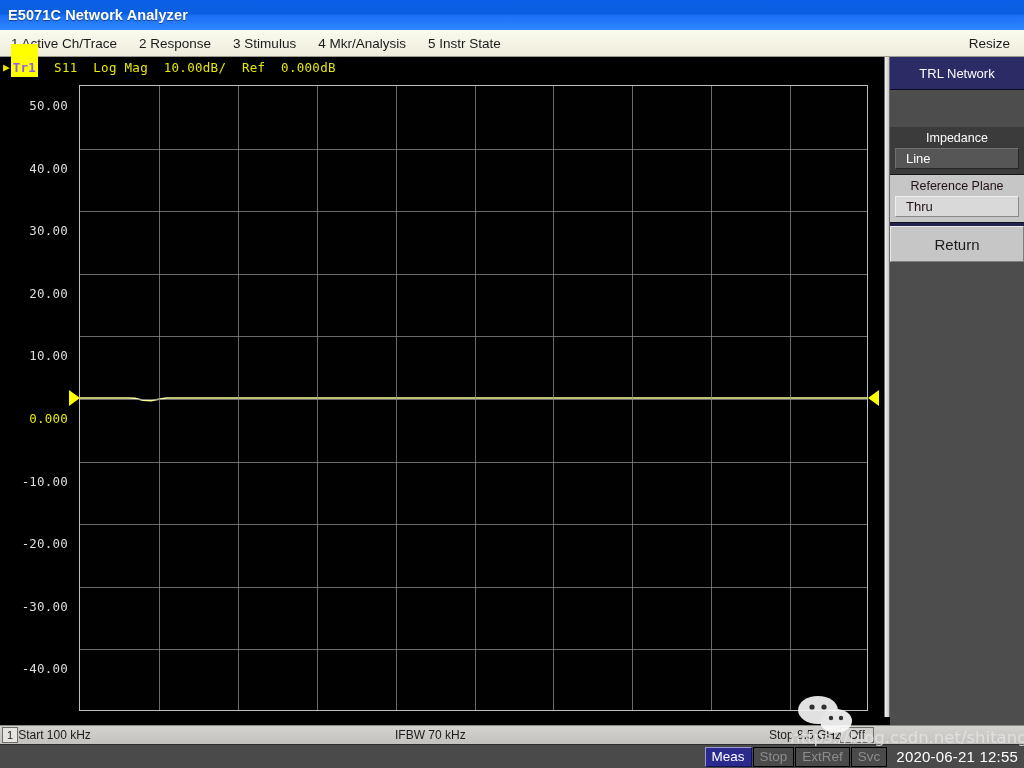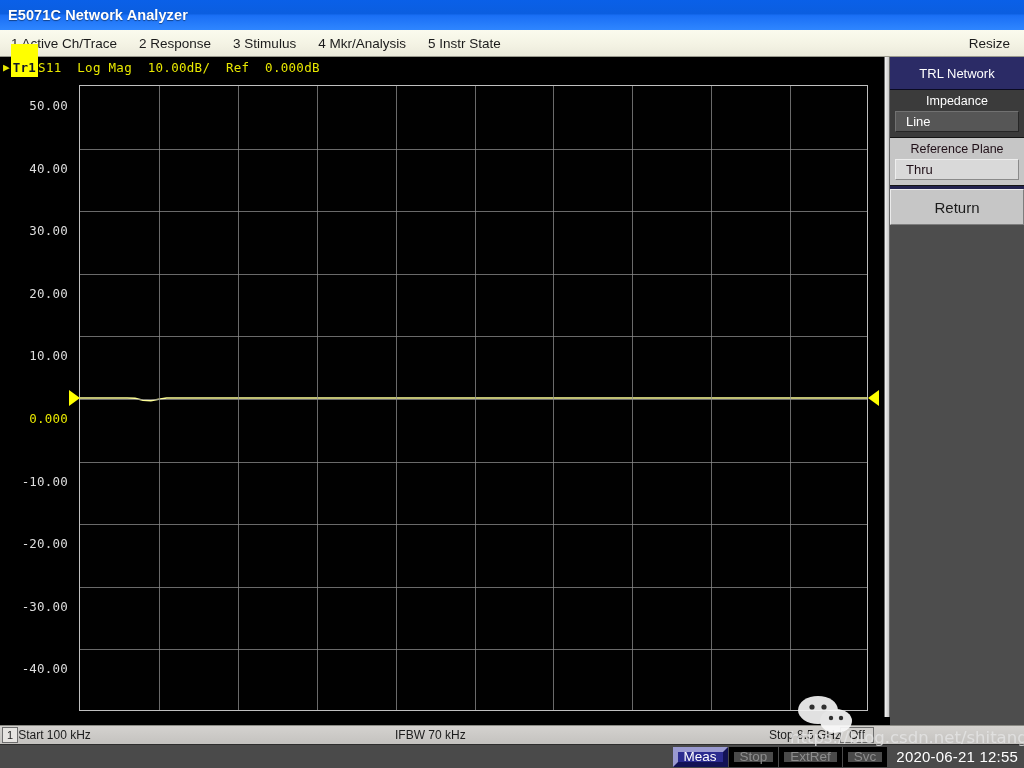--- a/index.html
+++ b/index.html
@@ -42,22 +42,22 @@
     position: absolute; left: 0; top: 58px; width: 880px; height: 19px;
     background: #000; display: flex; align-items: center;
     font-family: "DejaVu Sans Mono", "Liberation Mono", monospace;
     font-size: 12.5px; color: #e8e800;
   }
   .tr-arrow {
     color: #e8e800; font-size: 11px; line-height: 1;
     margin-left: 3px; margin-right: 1px;
   }
   .tr-badge {
-    background: #ffff00; color: #0f172a; font-weight: bold;
-    padding: 16px 2px; margin-right: 0; letter-spacing: .3px;
+    background: #ffff00; color: #8b5cf6; font-weight: bold;
+    padding: 16px 2px; margin-right: 16px; letter-spacing: .3px;
   }
   .tr-text { letter-spacing: .3px; white-space: pre; }
 
   
   .graph-wrap {
     position: absolute; left: 0; top: 77px; width: 880px; height: 648px;
     background: #000;
   }
   .plot {
     position: absolute; left: 79px; top: 8px; width: 789px; height: 704px;
@@ -112,21 +112,21 @@
   }
   .sk-title {
     height: 33px; background: #2b2b66; color: #ffffff;
     display: flex; align-items: center; justify-content: center;
     border-bottom: 1px solid #0a0a22;
   }
   .sk-block {
     position: relative; padding: 3px 5px 5px 5px;
     border-bottom: 1px solid #151515;
   }
-  .sk-block.dark { background: #3b3b3b; }
+  .sk-block.dark { background: #3b3b3b; margin-top: 37px; }
   .sk-block.light { background: #c6c6c6; }
   .sk-block-label {
     text-align: center; font-size: 12.5px; line-height: 16px; padding-bottom: 2px;
   }
   .sk-block.dark .sk-block-label { color: #ffffff; }
   .sk-block.light .sk-block-label { color: #201018; }
   .sk-value {
     text-align: left; font-size: 13px; line-height: 19px;
     border: 1px solid; padding: 0 10px;
   }
@@ -169,21 +169,21 @@
 
   
   .bottombar {
     position: absolute; left: 0; top: 744px; width: 1024px; height: 24px;
     background: #4a4a4a; border-top: 1px solid #2d2d2d;
     display: flex; align-items: center; justify-content: flex-end;
     font-size: 13.5px;
   }
   .bb-cell {
     height: 20px; display: flex; align-items: center; justify-content: center;
-    border: 5px solid #000000; margin-right: 1px; padding: 0 6px;
+    border: 1px solid #000000; margin-right: 1px; padding: 0 6px;
     color: #8d8d8d;
   }
   .bb-cell.active {
     background: #2b2b8f; color: #ffffff;
     border-color: #9a9ad0 #121255 #121255 #9a9ad0;
   }
   .bb-clock {
     color: #ffffff; font-size: 15px; padding: 0 6px 0 8px;
     letter-spacing: .2px;
   }

